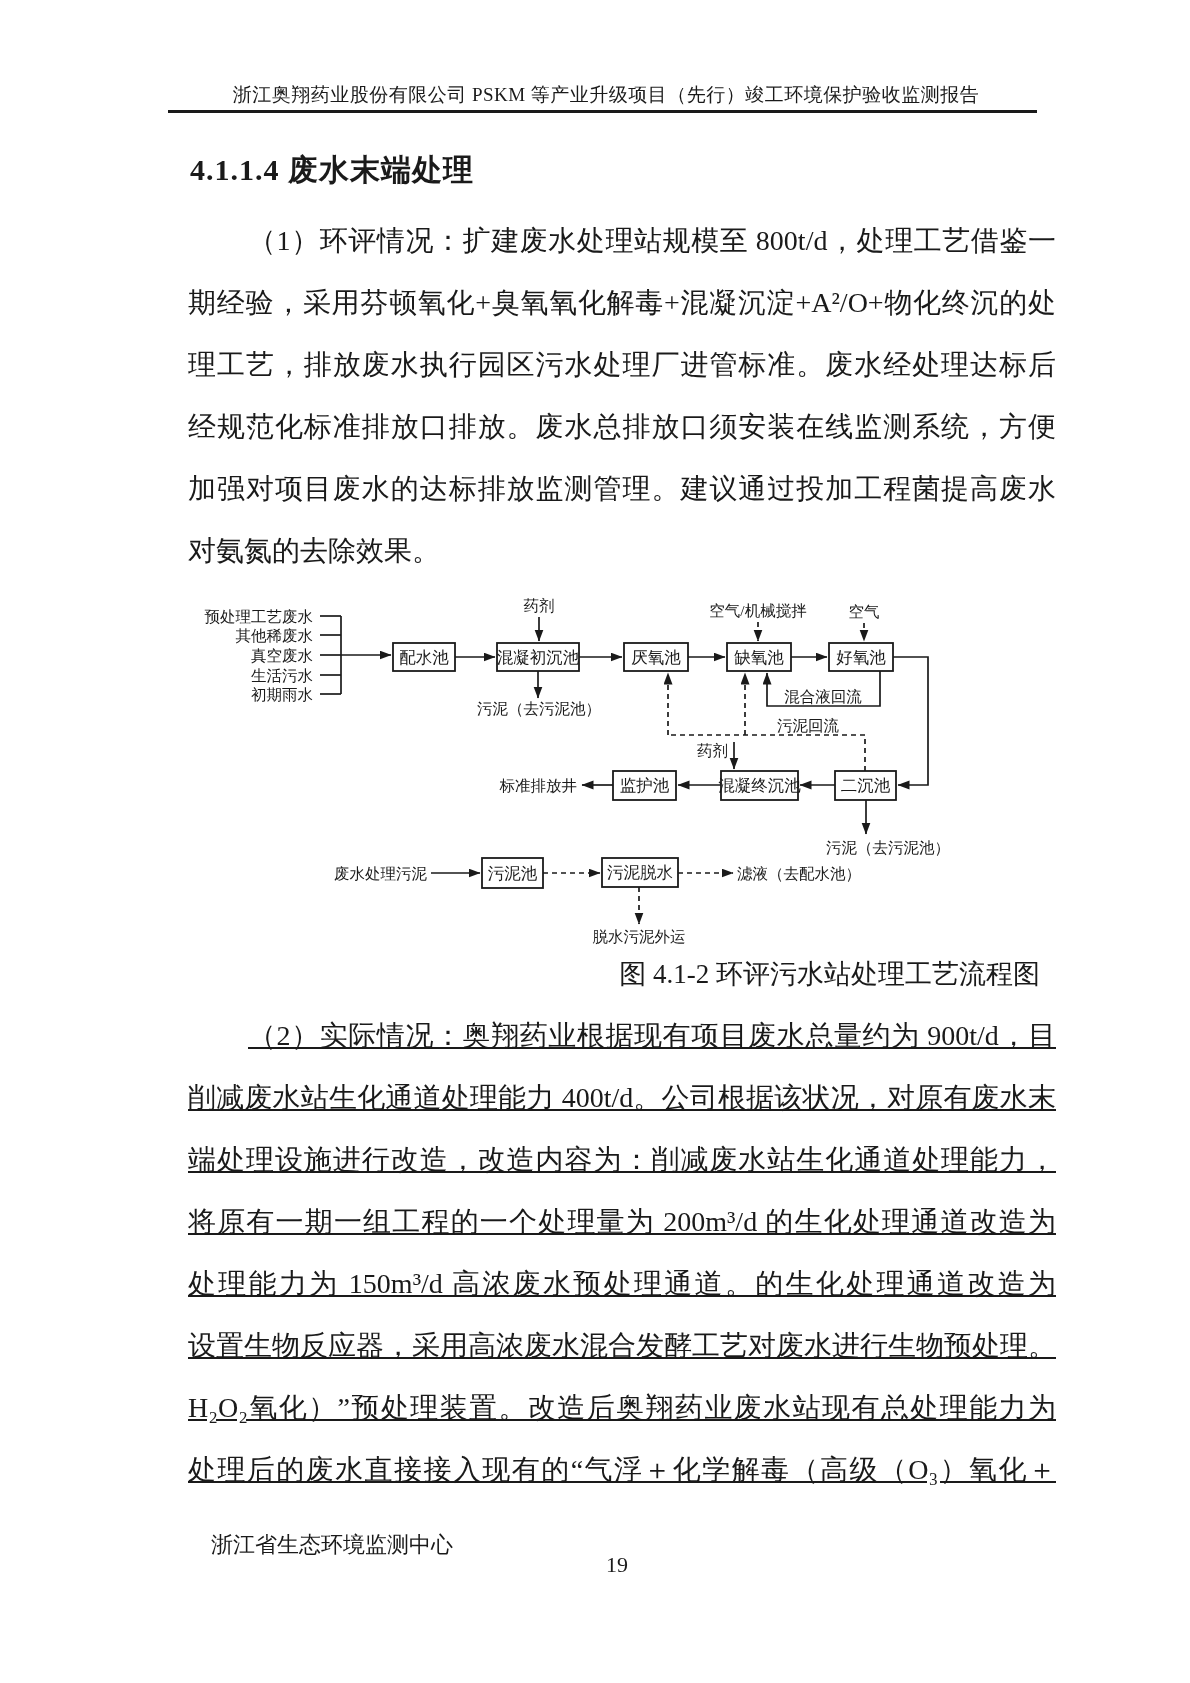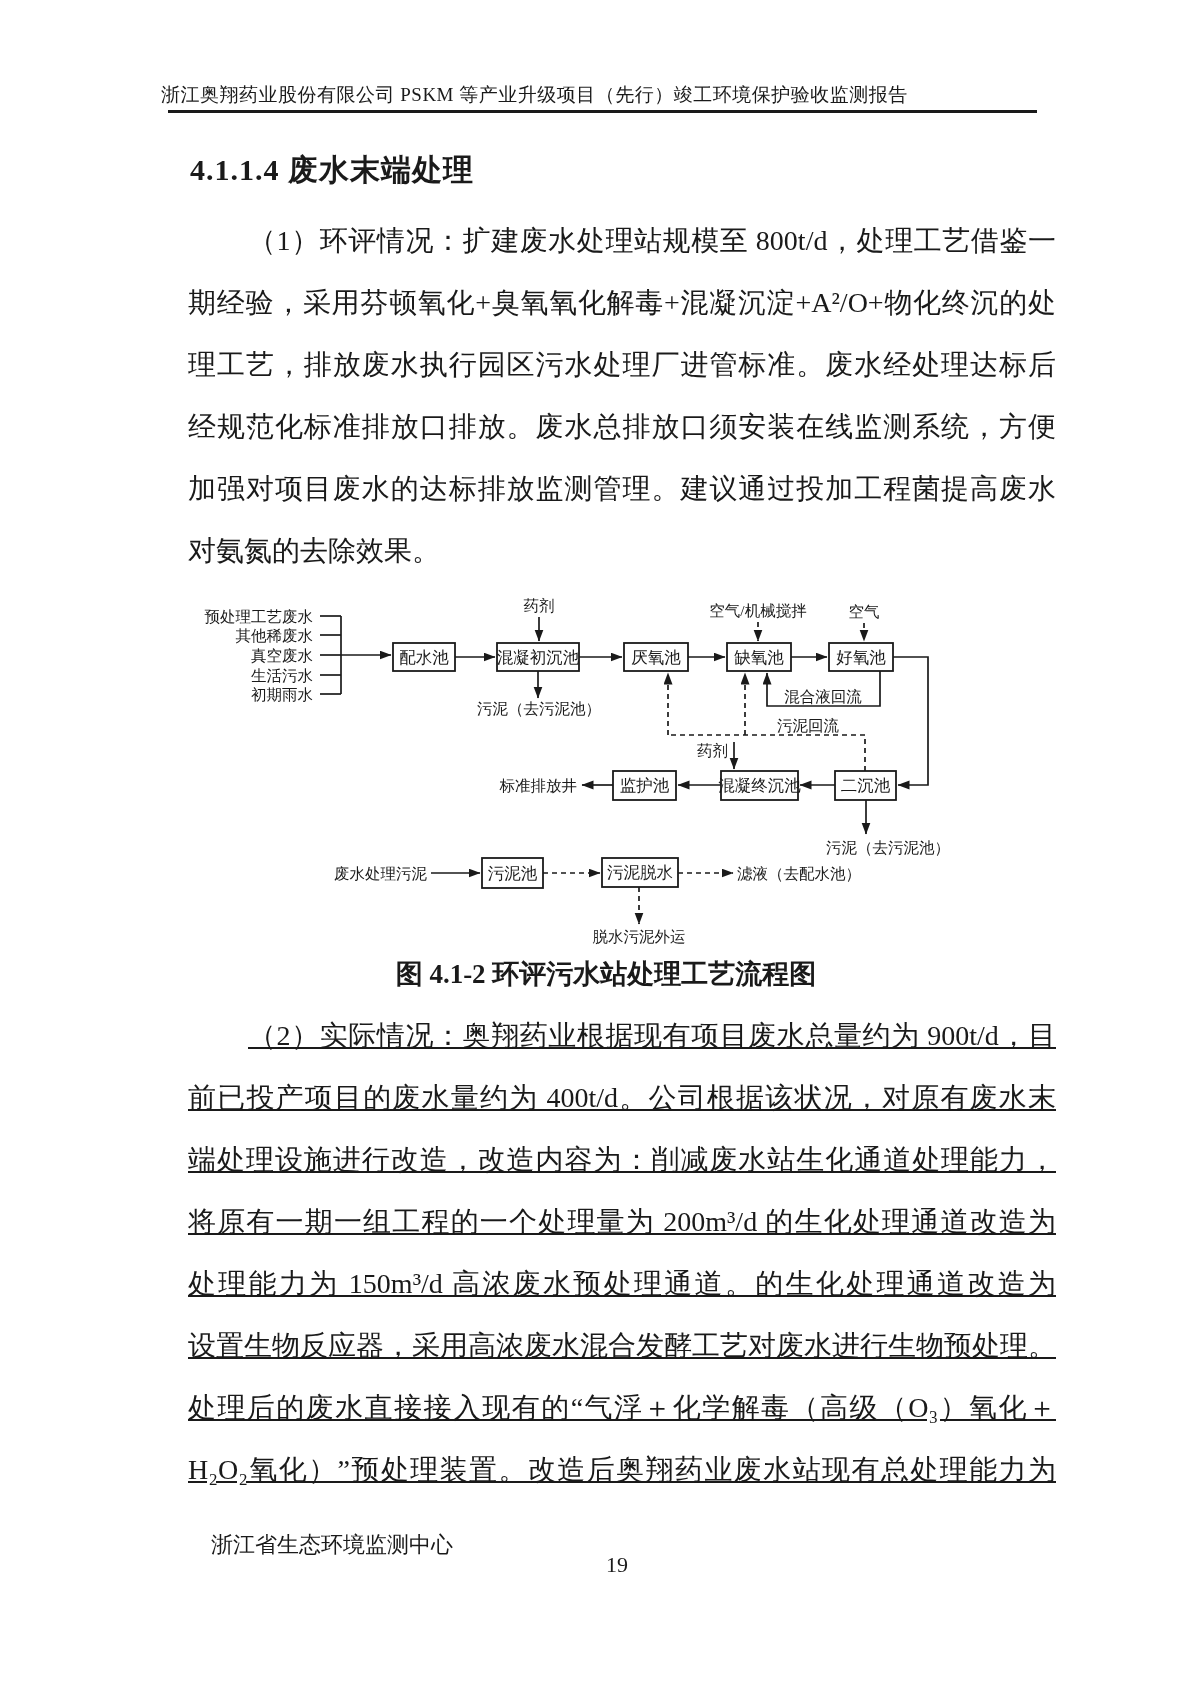--- a/index.html
+++ b/index.html
@@ -1,37 +1,37 @@
 <!DOCTYPE html>
 <html><head>
 <meta charset="utf-8">
 <style>
   html,body{margin:0;padding:0;}
   body{
     width:1190px;height:1683px;position:relative;background:#ffffff;
     font-family:"Liberation Serif","DejaVu Serif",serif;color:#1a1a1a;overflow:hidden;
   }
   .header{
-    position:absolute;top:82px;left:161px;width:890px;text-align:left;
+    position:absolute;top:82px;left:161px;width:890px;text-align:center;
     font-size:19px;letter-spacing:.5px;white-space:nowrap;
   }
   .header-rule{position:absolute;top:110px;left:168px;width:869px;height:3px;background:#1a1a1a;}
   .section-heading{position:absolute;top:150px;left:190px;font-size:30px;font-weight:bold;letter-spacing:1px;}
   .para{position:absolute;left:188px;width:868px;font-size:28px;}
   .para .line{
     height:62px;line-height:62px;text-align:justify;text-align-last:justify;
     overflow:hidden;white-space:normal;
   }
   .para .line.first{text-indent:60px;}
   .para .line.lastleft{text-align-last:left;}
   #para1{top:210px;}
   #para2{top:1005px;text-decoration:underline;}
   .figure-caption{
-    position:absolute;top:956px;left:172px;width:868px;text-align:center;
-    font-size:27px;font-weight:bold;
+    position:absolute;top:956px;left:172px;width:868px;text-align:right;
+    font-size:27px;font-weight:normal;
   }
   .footer-left{position:absolute;top:1530px;left:211px;font-size:22px;}
   .footer-page{position:absolute;top:1552px;left:606px;font-size:22px;}
   #flow{position:absolute;left:190px;top:575px;}
   .edge{fill:none;stroke:#1a1a1a;stroke-width:1.7px;}
   .edge.dash{stroke-dasharray:5 4;}
   .node{fill:#ffffff;stroke:#1a1a1a;stroke-width:1.8px;}
   .nodelabel,.freelabel{font-family:"Liberation Serif","DejaVu Serif",serif;fill:#1a1a1a;}
   .nodelabel{font-size:16.5px;}
   .freelabel{font-size:15.5px;}
@@ -124,23 +124,23 @@
     <text x="888" y="853" text-anchor="middle" class="freelabel">污泥（去污泥池）</text>
     <text x="427" y="879" text-anchor="end" class="freelabel">废水处理污泥</text>
     <text x="737" y="879" text-anchor="start" class="freelabel">滤液（去配水池）</text>
     <text x="639" y="942" text-anchor="middle" class="freelabel">脱水污泥外运</text>
   </svg>
 
 <div class="figure-caption">图 4.1-2 环评污水站处理工艺流程图</div>
 
 <div class="para" id="para2">
     <div class="line first">（2）实际情况：奥翔药业根据现有项目废水总量约为 900t/d，目</div>
-    <div class="line">前已投产项目的废水量约为 400t/d。公司根据该状况，对原有废水末</div>
+    <div class="line">削减废水站生化通道处理能力 400t/d。公司根据该状况，对原有废水末</div>
     <div class="line">端处理设施进行改造，改造内容为：削减废水站生化通道处理能力，</div>
     <div class="line">将原有一期一组工程的一个处理量为 200m³/d 的生化处理通道改造为</div>
     <div class="line">处理能力为 150m³/d 高浓废水预处理通道。的生化处理通道改造为</div>
     <div class="line">设置生物反应器，采用高浓废水混合发酵工艺对废水进行生物预处理。</div>
+    <div class="line">H₂O₂氧化）”预处理装置。改造后奥翔药业废水站现有总处理能力为</div>
     <div class="line">处理后的废水直接接入现有的“气浮＋化学解毒（高级（O₃）氧化＋</div>
-    <div class="line">H₂O₂氧化）”预处理装置。改造后奥翔药业废水站现有总处理能力为</div>
   </div>
 
 <div class="footer-left">浙江省生态环境监测中心</div>
 <div class="footer-page">19</div>
 
 </body></html>

